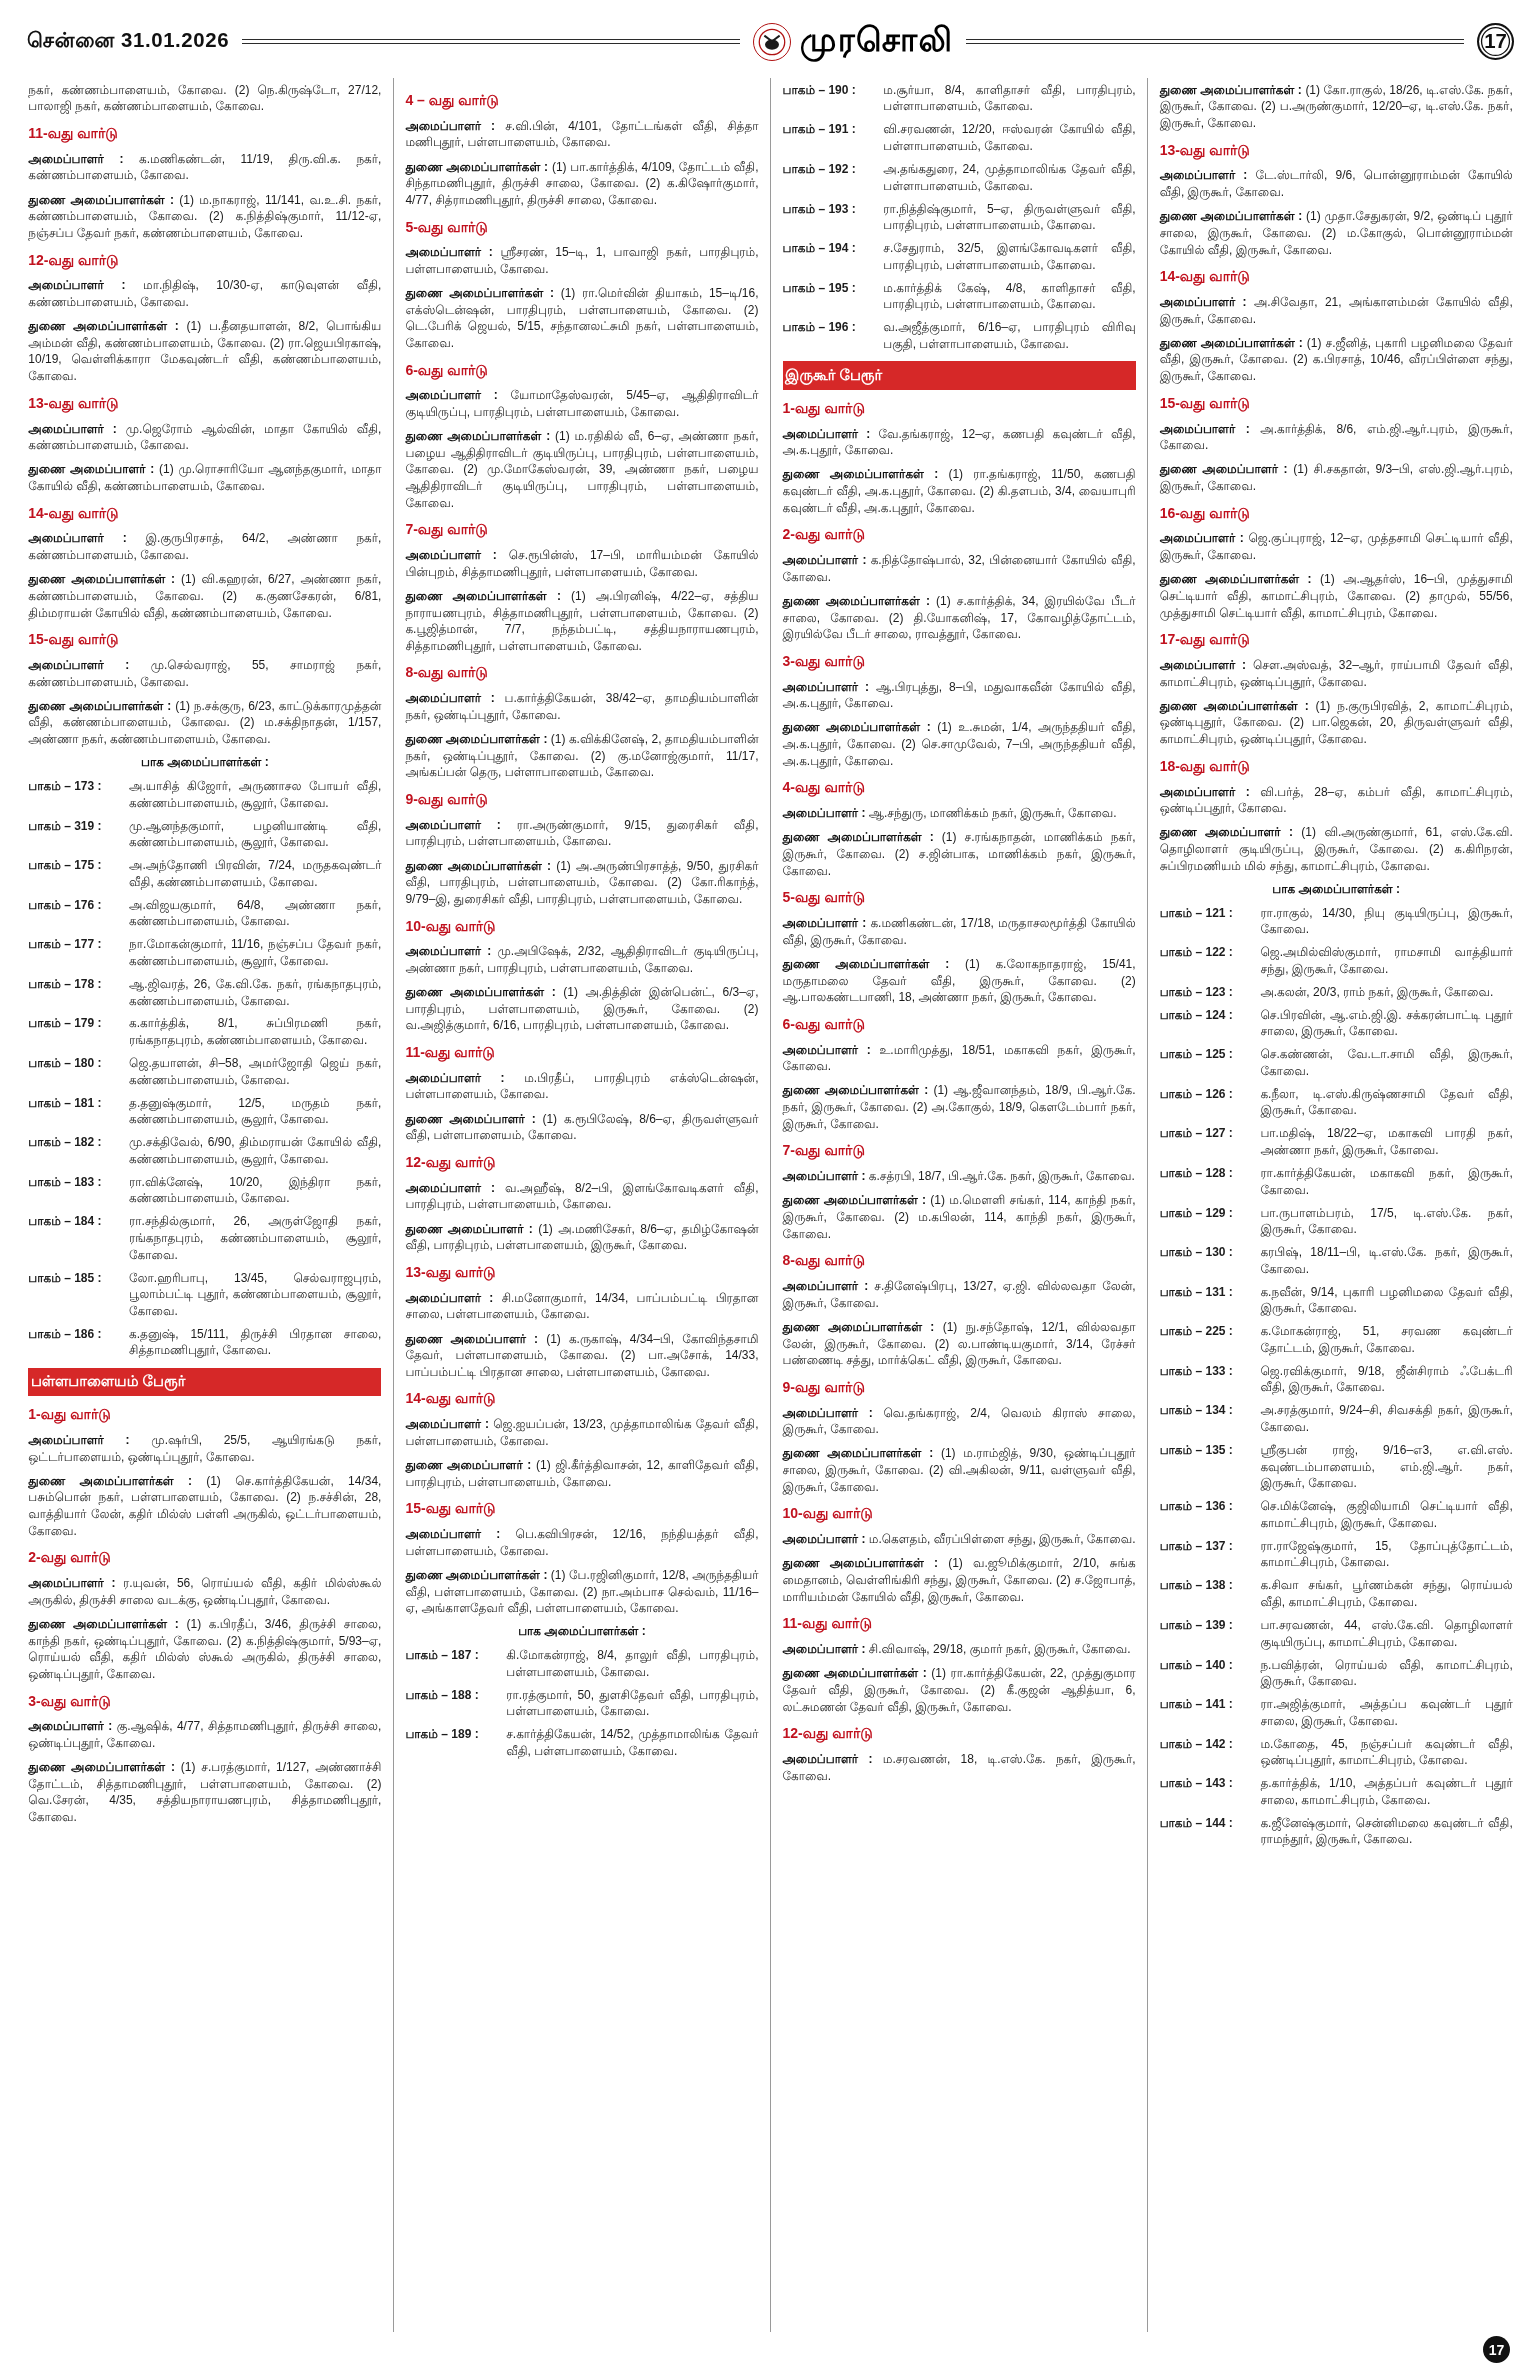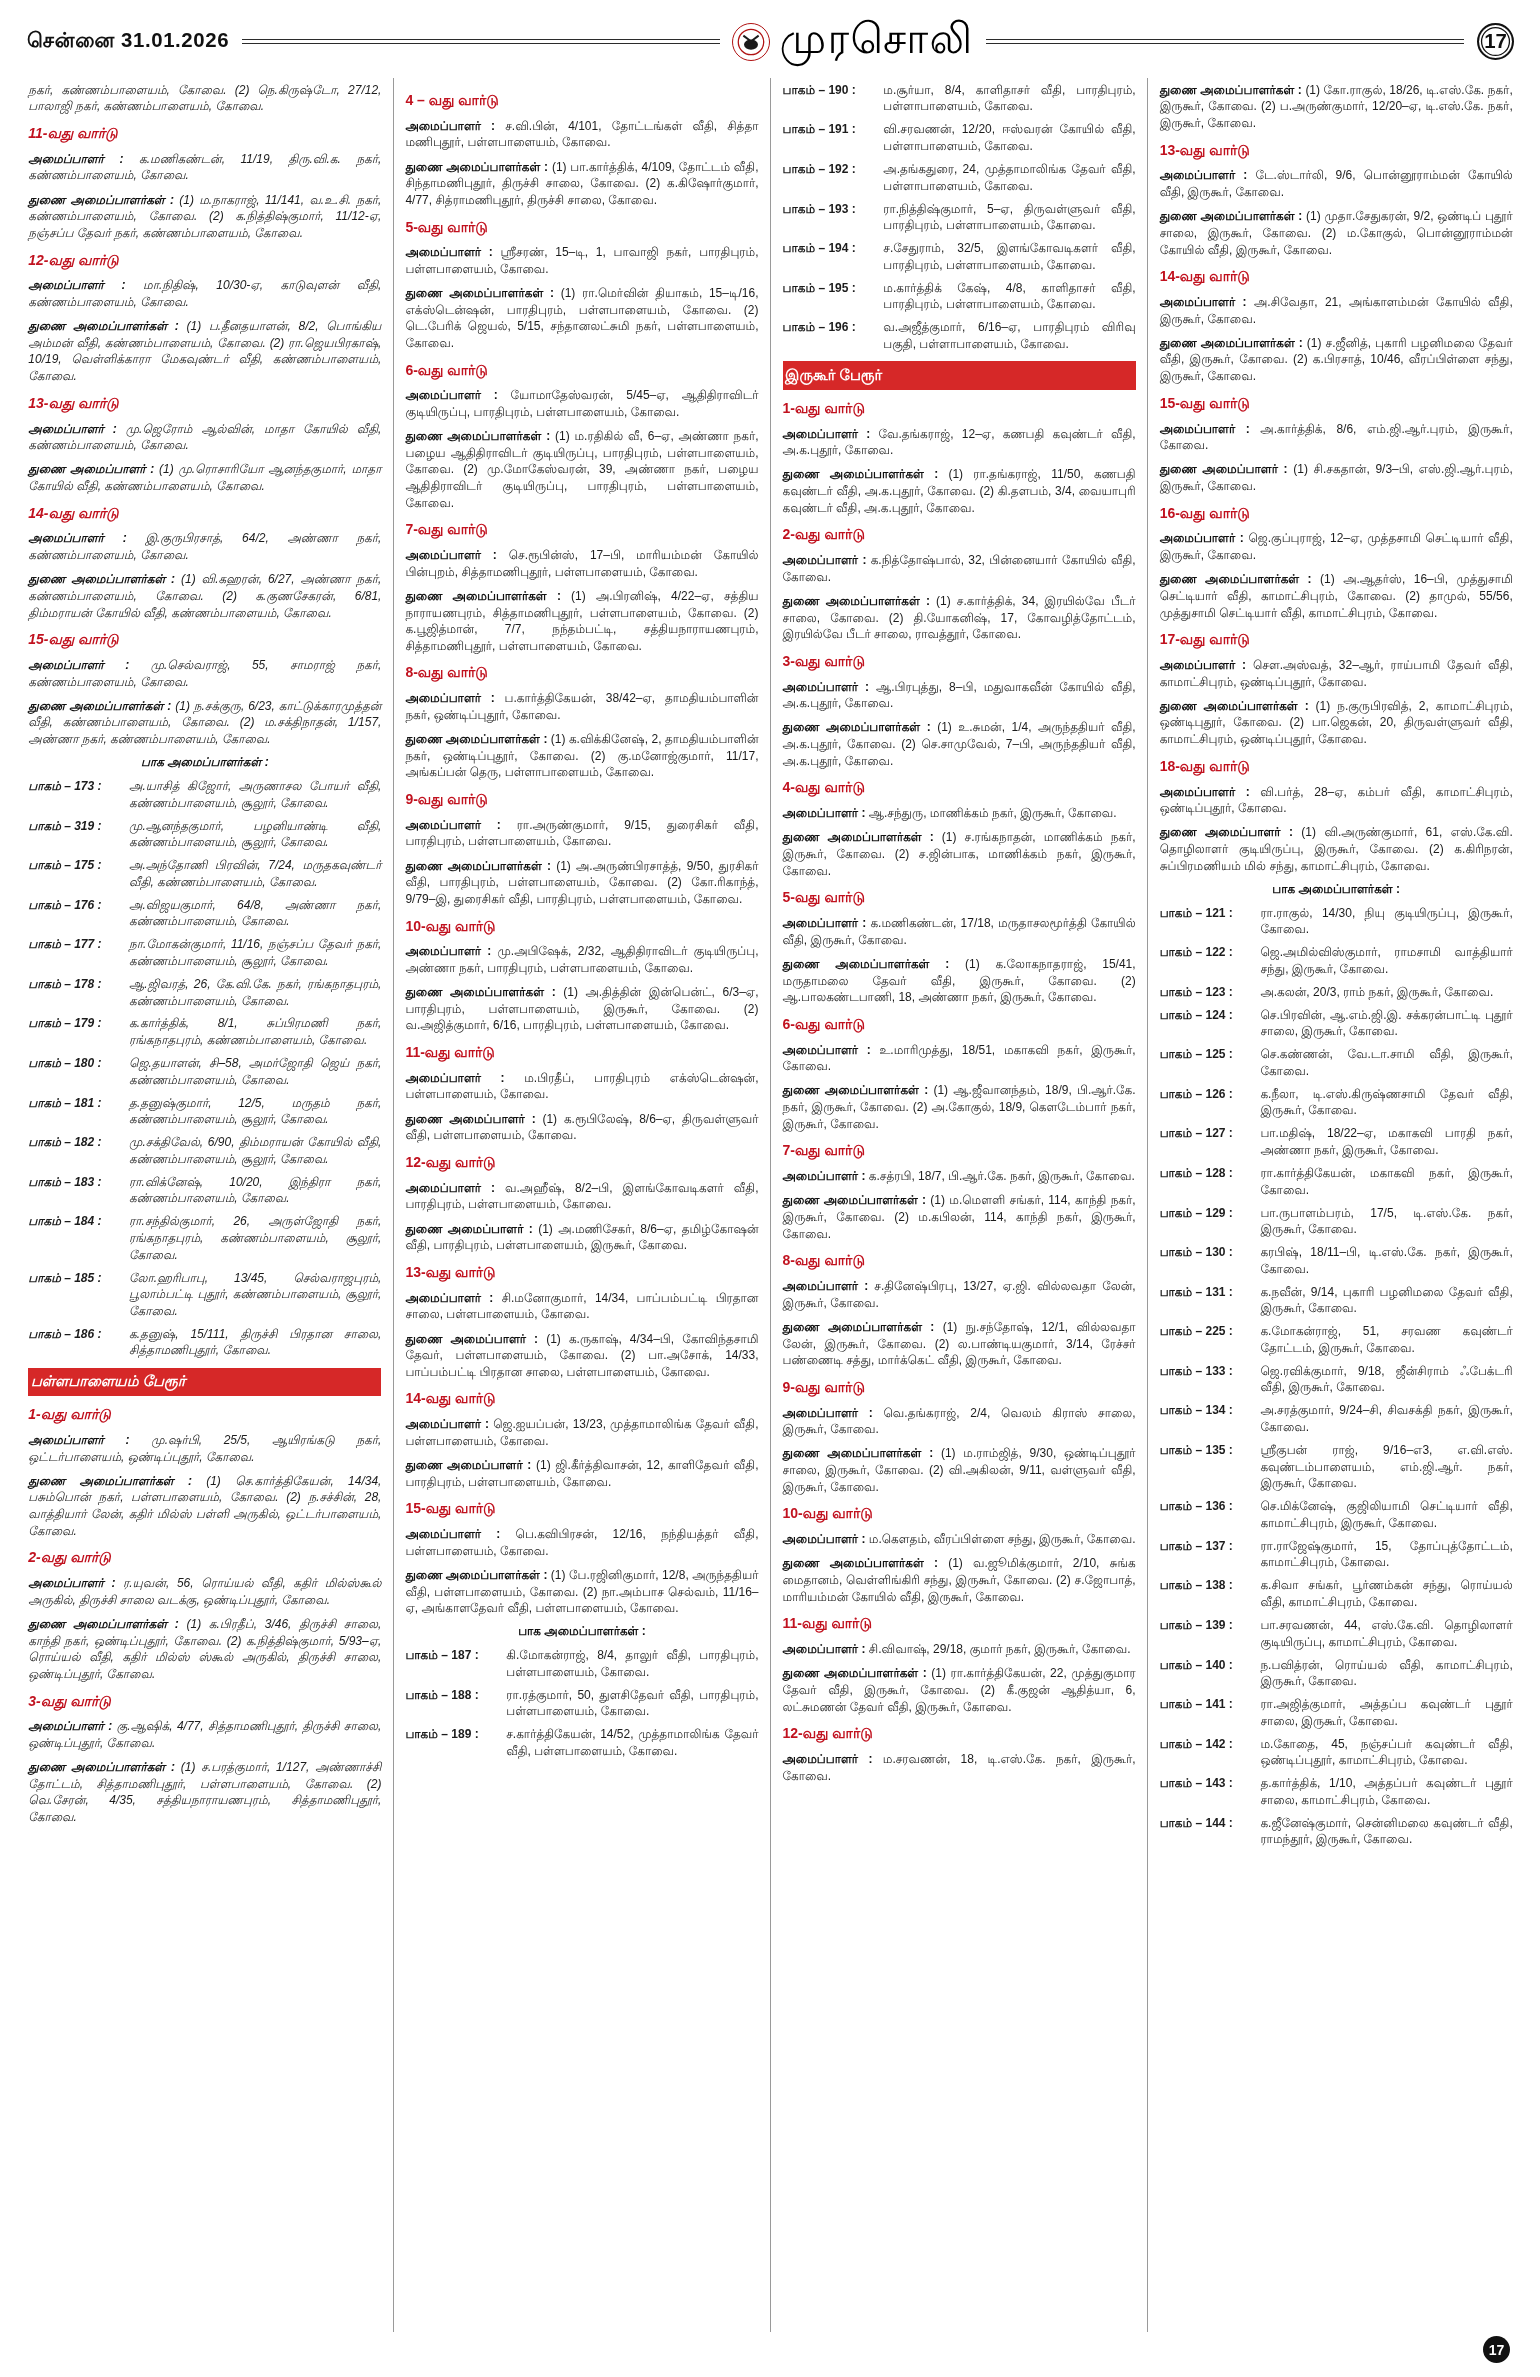--- a/index.html
+++ b/index.html
@@ -30,40 +30,40 @@
     border-top:1.9px solid #2b2b2b;
     border-bottom:1.9px solid #2b2b2b;
   }
   .masthead { display:flex; align-items:center; gap:9px; white-space:nowrap; }
   .masthead-logo {
     width:38px; height:38px; border-radius:50%;
     border:1.9px solid #b01212; background:#fff;
     display:flex; align-items:center; justify-content:center;
   }
   .masthead-title {
-    font-size:42px; font-weight:normal; color:#000; letter-spacing:1.3px;
+    font-size:33px; font-weight:bold; color:#000; letter-spacing:1.3px;
   }
   .page-number-circle {
     width:37px; height:37px; border-radius:50%;
     border:2.6px solid #111; box-shadow:0 0 0 1.9px #fff inset, 0 0 0 3.2px #111 inset;
     display:flex; align-items:center; justify-content:center;
     font-size:20.4px; font-weight:bold; color:#111; background:#fff;
     flex:0 0 auto;
   }
   
   .columns {
     position:absolute; top:78px; left:27px; right:27px; bottom:45px;
     display:flex;
   }
   .col {
     flex:1 1 0; padding:3.8px 11.5px 0 11.5px;
     border-right:1.3px solid #9a9a9a;
     overflow:hidden;
   }
-  .col:first-child { padding-left:1.3px;font-style:italic; }
+  .col:first-child { padding-left:1.3px; }
   .col:last-child { border-right:none; padding-right:1.3px; }
 
   .body-text, .entry {
     font-size:12px; line-height:16.6px; text-align:justify;
     margin:0 0 7.7px 0; word-break:break-word;
   }
   .entry-label { font-weight:bold; color:#111; }
   .ward-heading {
     color:#c1121f; font-size:14px; font-weight:bold;
     text-align:left; margin:10.2px 0 7.7px 0;

